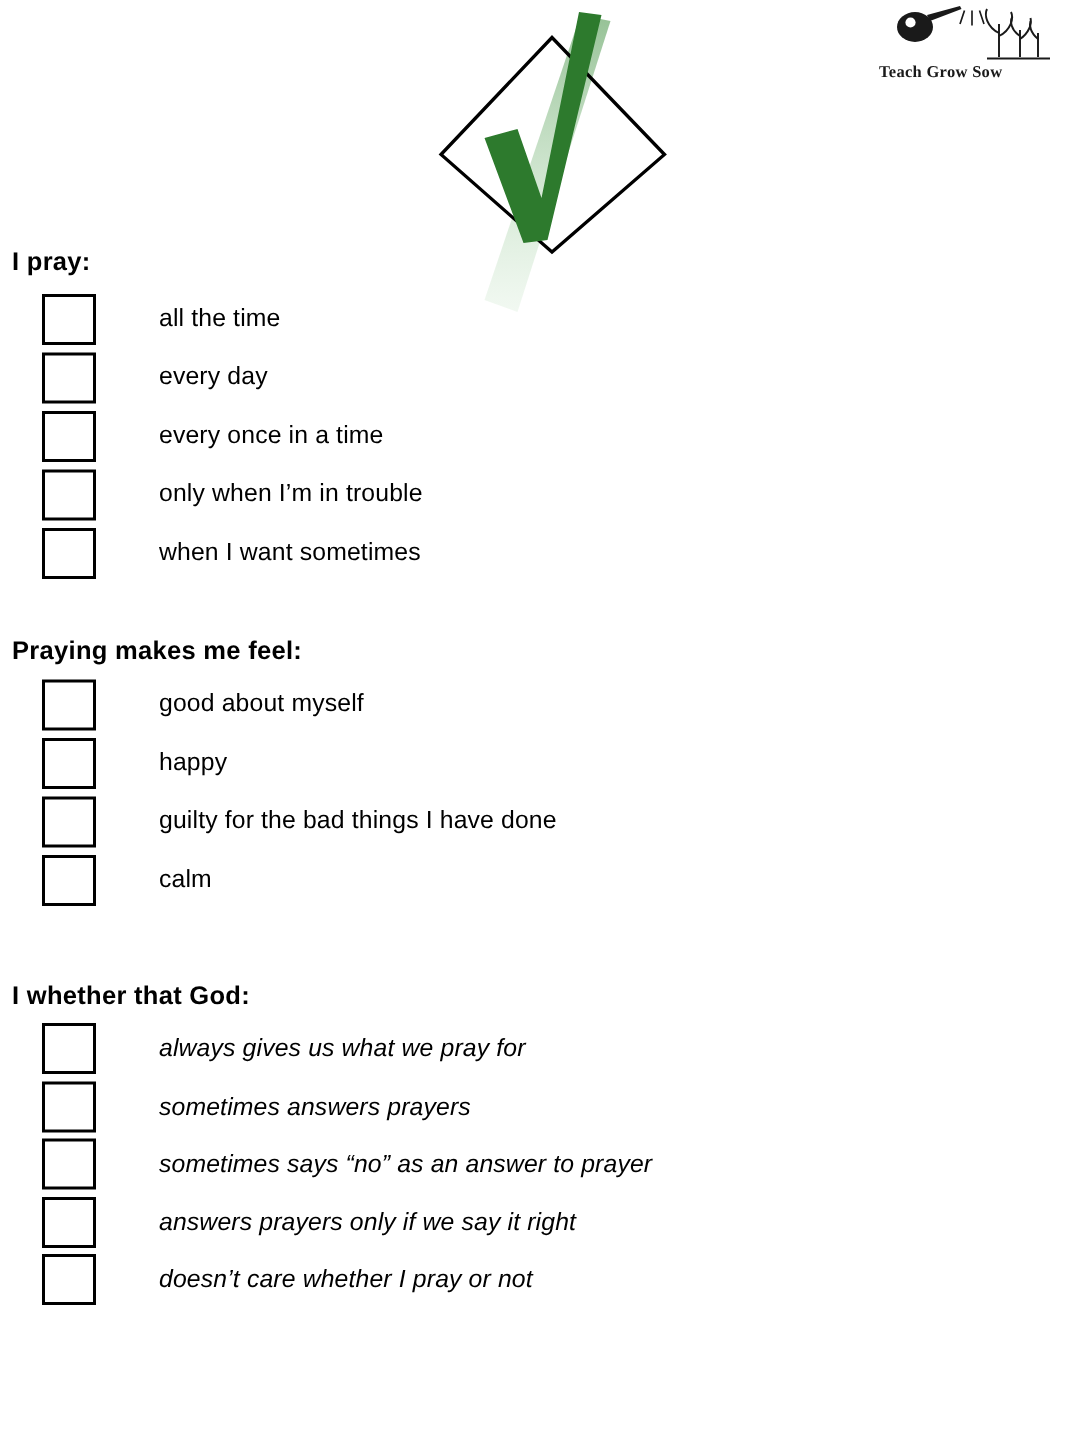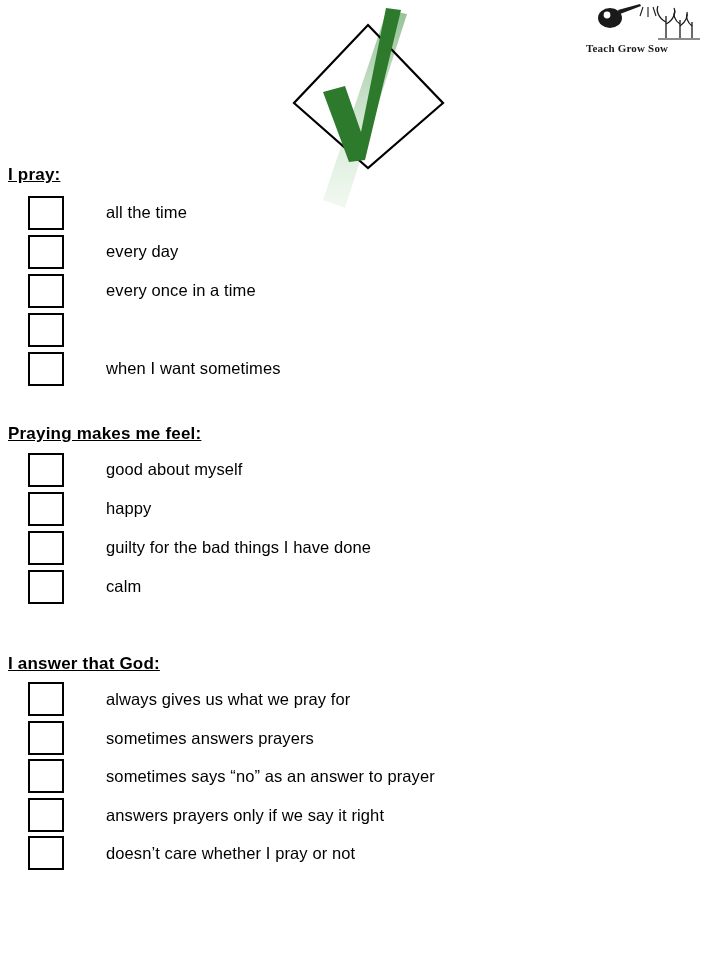--- a/index.html
+++ b/index.html
@@ -56,21 +56,20 @@
     white-space: nowrap;
   }
 
   
   .section {
     position: relative;
   }
   .section-title {
     font-size: 17px;
     font-weight: bold;
-    text-decoration: underline;
     padding-left: 8px;
     margin: 0 0 6px 0;
     letter-spacing: 0.2px;
   }
   .option-row {
     display: flex;
     align-items: center;
     height: 39px;
     text-align: center;
   }
@@ -86,21 +85,21 @@
     font-size: 16.5px;
     margin-left: 42px;
     line-height: 1.1;
     letter-spacing: 0.1px;
   }
 
   #section-pray { margin-top: -50px; }
   #section-pray .section-title { margin-bottom: 8px; }
   #section-feel { margin-top: 36px; }
   #section-believe { margin-top: 48px; }
-  #section-believe .option-row { height: 38.5px; }
+  #section-believe .option-row { height: 38.5px; font-style: italic; }
 </style>
 </head>
 <body>
 
 <div class="header">
 
   <div class="check-graphic">
     <svg width="170" height="215" viewBox="0 0 170 215" xmlns="http://www.w3.org/2000/svg">
       <defs>
         <linearGradient id="tailfade" x1="0" y1="0" x2="0" y2="1">
@@ -156,20 +155,21 @@
   <div class="option-row">
     <div class="checkbox"></div>
     <div class="option-label">every day</div>
   </div>
   <div class="option-row">
     <div class="checkbox"></div>
     <div class="option-label">every once in a time</div>
   </div>
   <div class="option-row">
     <div class="checkbox"></div>
+    <div class="option-label">only when I’m in trouble</div>
   </div>
   <div class="option-row">
     <div class="checkbox"></div>
     <div class="option-label">when I want sometimes</div>
   </div>
 </div>
 
 <div class="section" id="section-feel">
   <div class="section-title">Praying makes me feel:</div>
   <div class="option-row">
@@ -184,21 +184,21 @@
     <div class="checkbox"></div>
     <div class="option-label">guilty for the bad things I have done</div>
   </div>
   <div class="option-row">
     <div class="checkbox"></div>
     <div class="option-label">calm</div>
   </div>
 </div>
 
 <div class="section" id="section-believe">
-  <div class="section-title">I answer that God:</div>
+  <div class="section-title">I whether that God:</div>
   <div class="option-row">
     <div class="checkbox"></div>
     <div class="option-label">always gives us what we pray for</div>
   </div>
   <div class="option-row">
     <div class="checkbox"></div>
     <div class="option-label">sometimes answers prayers</div>
   </div>
   <div class="option-row">
     <div class="checkbox"></div>

